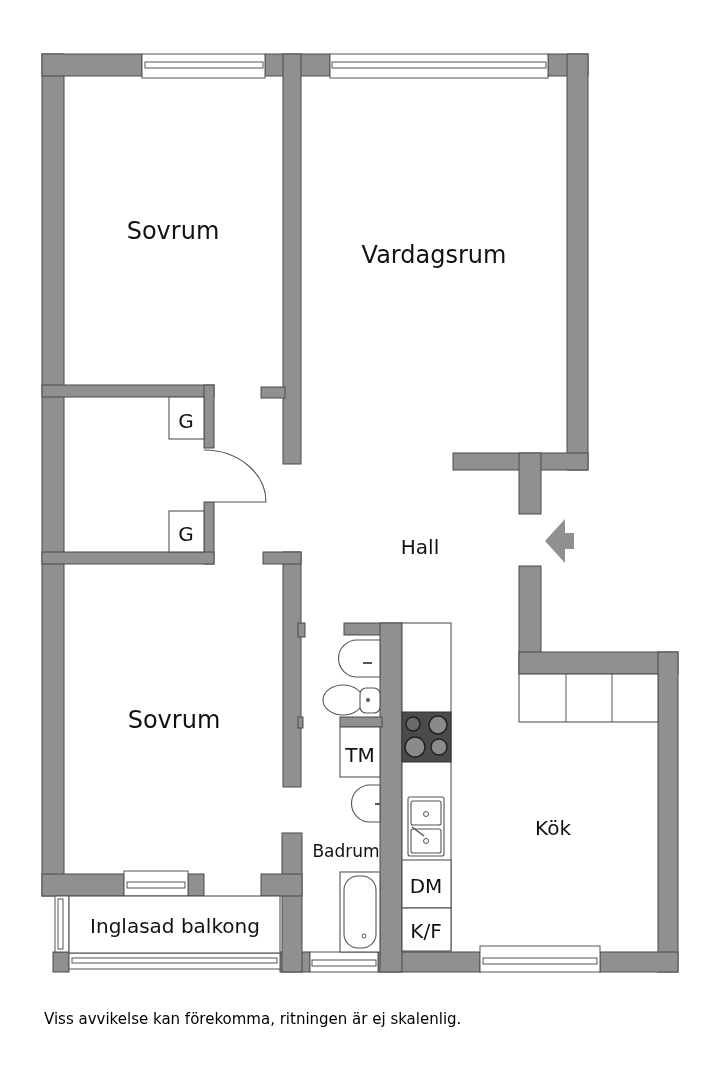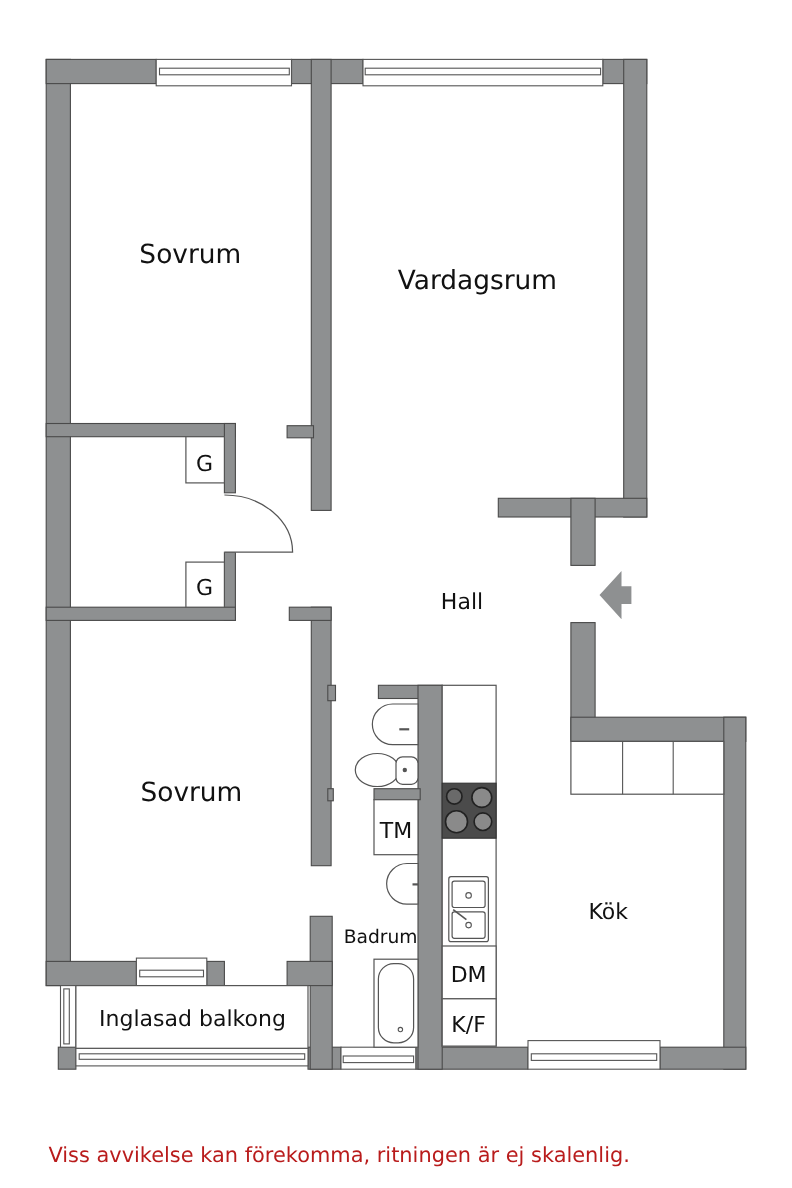--- a/index.html
+++ b/index.html
@@ -4,21 +4,21 @@
   <style>
     html, body { margin: 0; padding: 0; background: #ffffff; }
     body { width: 720px; height: 1080px; position: relative; overflow: hidden; font-family: "DejaVu Sans", sans-serif; }
     #plan { position: absolute; left: 0; top: 0; }
     .wall { fill: #8e9091; stroke: #4a4a4a; stroke-width: 1; }
     .win { fill: #ffffff; stroke: #555; stroke-width: 1; }
     .fix { fill: #ffffff; stroke: #555; stroke-width: 1.1; }
     .lbl { font-family: "DejaVu Sans", sans-serif; fill: #111; }
     .room-label { font-size: 24px; }
     .small-label { font-size: 20px; }
-    .footnote { position: absolute; left: 44px; top: 1010px; font-size: 19px; color: #b91c1c; font-family: "DejaVu Sans", sans-serif; margin-top: 29px; }
+    .footnote { position: absolute; left: 44px; top: 1010px; font-size: 15px; color: #000000; font-family: "DejaVu Sans", sans-serif; }
   </style>
 </head>
 <body>
 
 <svg id="plan" width="720" height="1000" viewBox="0 0 720 1000" xmlns="http://www.w3.org/2000/svg">
 
   <g>
 
     <rect class="wall" x="42" y="54" width="22" height="842"></rect>
 

